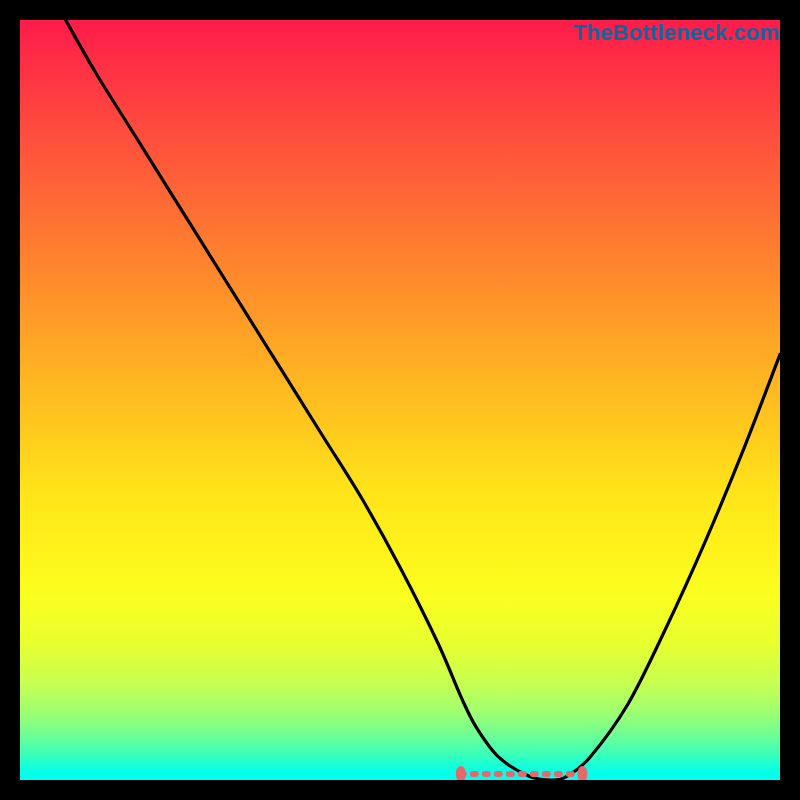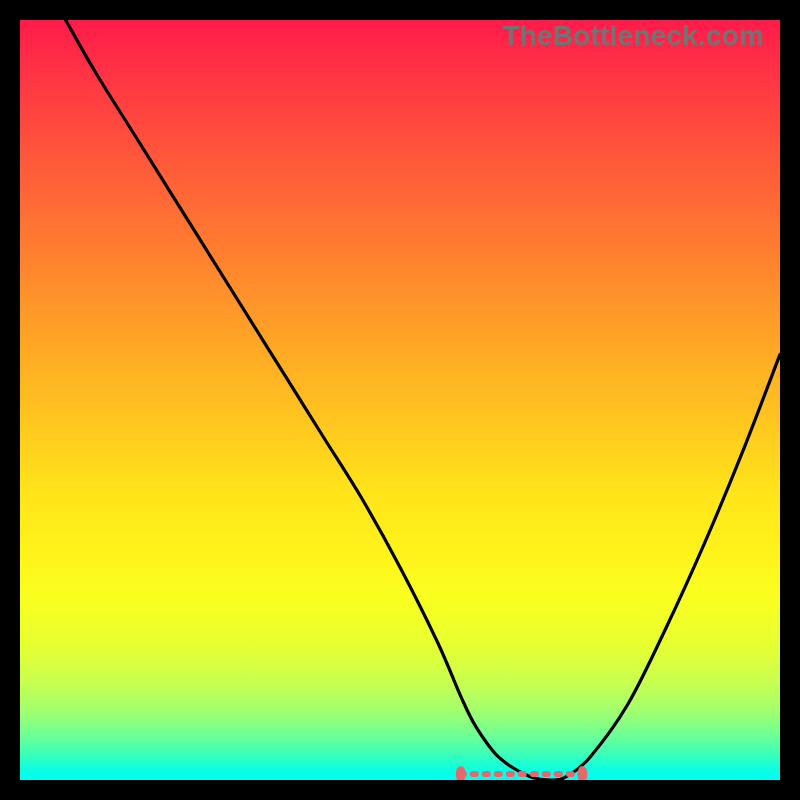--- a/index.html
+++ b/index.html
@@ -57,24 +57,24 @@
   .curve-svg {
     position: absolute;
     left: 0;
     top: 0;
     width: 760px;
     height: 760px;
   }
   .watermark {
     position: absolute;
     top: 0;
-    right: 16px;
-    font-size: 28px;
+    right: 0;
+    font-size: 22px;
     font-weight: 600;
-    color: #737373;
+    color: #0369a1;
     letter-spacing: 0.2px;
   }
 </style>
 </head>
 <body>
 
 <div class="frame">
 
   <div class="plot-area">
     <div class="gradient"></div>

